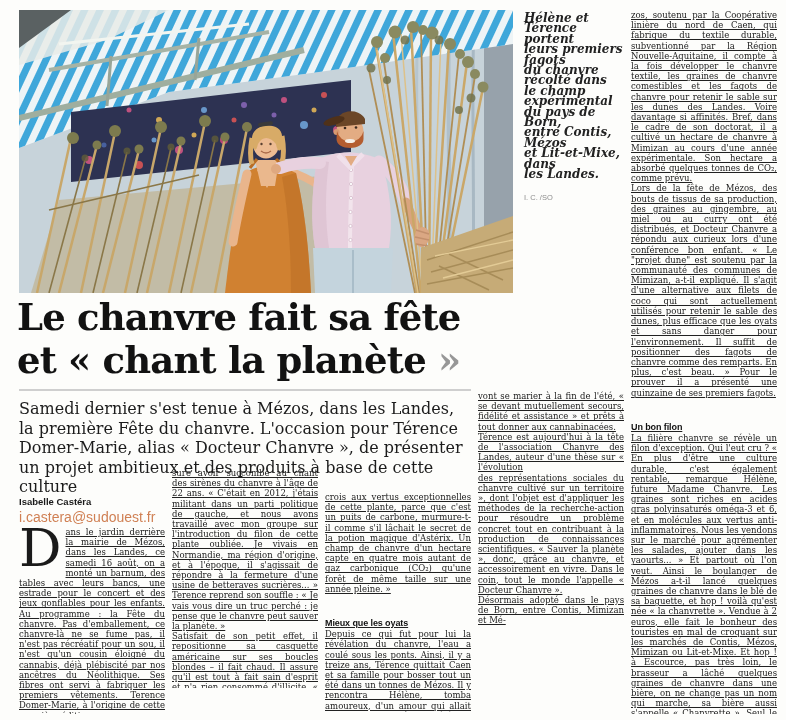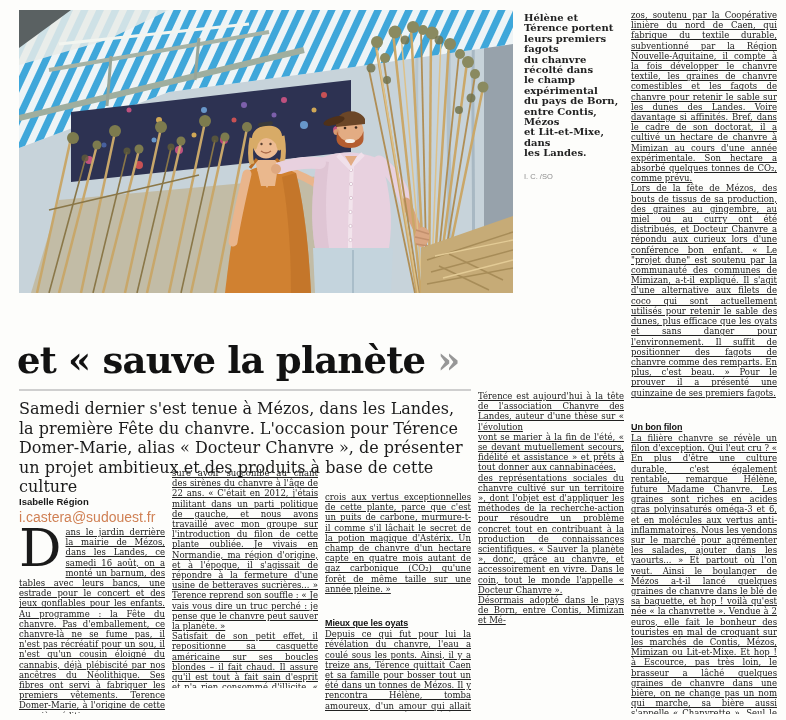--- a/index.html
+++ b/index.html
@@ -3,21 +3,21 @@
 <meta charset="utf-8">
 <style>
   html,body{margin:0;padding:0;background:#ffffff;}
   .page{position:relative;width:786px;height:720px;background:#fdfdfb;overflow:hidden;
         font-family:"DejaVu Serif",serif;color:#1f1f1f;}
   
   .photo{position:absolute;left:19px;top:10px;width:494px;height:283px;overflow:hidden;background:#c7d3da;}
   .photo svg{display:block;width:100%;height:100%;}
   
   .caption{position:absolute;left:524px;top:13px;width:101px;}
-  .caption-text{font-family:"DejaVu Serif",serif;font-weight:bold;font-size:10px;line-height:10.4px;color:#222;white-space:pre-line;}
+  .caption-text{font-family:"DejaVu Serif",serif;font-weight:bold;font-size:12px;line-height:10.4px;color:#222;white-space:pre-line;font-style:italic;}
   .caption-credit{margin-top:13px;font-family:"Liberation Sans",sans-serif;font-size:7.5px;color:#8d8d8d;}
   
   .headline{position:absolute;left:17px;top:296px;width:456px;margin:0;
             font-family:"DejaVu Serif",serif;font-weight:bold;font-size:37px;line-height:43px;
             letter-spacing:-0.8px;color:#121212;}
   .headline .q{color:#979797;}
   .rule{position:absolute;left:19px;top:389px;width:452px;height:2px;background:#cfcfcf;}
   
   .standfirst{position:absolute;left:19px;top:399px;width:472px;
               font-size:16px;line-height:19.5px;color:#1c1c1c;white-space:pre-line;}
@@ -254,53 +254,53 @@
 leurs premiers fagots
 du chanvre récolté dans
 le champ expérimental
 du pays de Born,
 entre Contis, Mézos
 et Lit-et-Mixe, dans
 les Landes.</div>
     <div class="caption-credit">I. C. /SO</div>
   </figcaption>
 
-  <h1 class="headline"><br>
-    <span>et « sauve la planète</span><span class="q"> »</span>
+  <h1 class="headline"><span>Le chanvre fait sa fête</span><br>
+    <span>et « chant la planète</span><span class="q"> »</span>
   </h1>
   <div class="rule"></div>
 
   <div class="standfirst">Samedi dernier s'est tenue à Mézos, dans les Landes,
 la première Fête du chanvre. L'occasion pour Térence
 Domer-Marie, alias « Docteur Chanvre », de présenter
 un projet ambitieux et des produits à base de cette culture</div>
 
   <div class="byline">
-    <div class="author">Isabelle Région</div>
+    <div class="author">Isabelle Castéra</div>
     <a href="#" class="email">i.castera@sudouest.fr</a>
   </div>
 
   <div class="col col1">
     <p><span class="dropcap">D</span><span>ans le jardin derrière la mairie de Mézos, dans les Landes, ce samedi 16 août, on a monté un barnum, des tables avec leurs bancs, une estrade pour le concert et des jeux gonflables pour les enfants. Au programme : la Fête du chanvre. Pas d'emballement, ce chanvre-là ne se fume pas, il n'est pas récréatif pour un sou, il n'est qu'un cousin éloigné du cannabis, déjà plébiscité par nos ancêtres du Néolithique. Ses fibres ont servi à fabriquer les premiers vêtements. Terence Domer-Marie, à l'origine de cette première édition, as-</span></p>
   </div>
 
   <div class="col col2">
     <p>sure avoir succombé au chant des sirènes du chanvre à l'âge de 22 ans. « C'était en 2012, j'étais militant dans un parti politique de gauche, et nous avons travaillé avec mon groupe sur l'introduction du filon de cette plante oubliée. Je vivais en Normandie, ma région d'origine, et à l'époque, il s'agissait de répondre à la fermeture d'une usine de betteraves sucrières... » Terence reprend son souffle : « Je vais vous dire un truc perché : je pense que le chanvre peut sauver la planète. »</p>
     <p>Satisfait de son petit effet, il repositionne sa casquette américaine sur ses boucles blondes – il fait chaud. Il assure qu'il est tout à fait sain d'esprit et n'a rien consommé d'illicite. « Je</p>
   </div>
 
   <div class="col col3">
     <p>crois aux vertus exceptionnelles de cette plante, parce que c'est un puits de carbone, murmure-t-il comme s'il lâchait le secret de la potion magique d'Astérix. Un champ de chanvre d'un hectare capte en quatre mois autant de gaz carbonique (CO₂) qu'une forêt de même taille sur une année pleine. »</p>
     <h3 class="sechead">Mieux que les oyats</h3>
     <p>Depuis ce qui fut pour lui la révélation du chanvre, l'eau a coulé sous les ponts. Ainsi, il y a treize ans, Térence quittait Caen et sa famille pour bosser tout un été dans un tonnes de Mézos. Il y rencontra Hélène, tomba amoureux, d'un amour qui allait durer bien au-delà d'un été. De fait, Ils</p>
   </div>
 
   <div class="col col4">
+    <p>vont se marier à la fin de l'été, « se devant mutuellement secours, fidélité et assistance » et prêts à tout donner aux cannabinacées.</p>
     <p>Térence est aujourd'hui à la tête de l'association Chanvre des Landes, auteur d'une thèse sur « l'évolution</p>
-    <p>vont se marier à la fin de l'été, « se devant mutuellement secours, fidélité et assistance » et prêts à tout donner aux cannabinacées.</p>
     <p>des représentations sociales du chanvre cultivé sur un territoire », dont l'objet est d'appliquer les méthodes de la recherche-action pour résoudre un problème concret tout en contribuant à la production de connaissances scientifiques. « Sauver la planète », donc, grâce au chanvre, et accessoirement en vivre. Dans le coin, tout le monde l'appelle « Docteur Chanvre ».</p>
     <p>Désormais adopté dans le pays de Born, entre Contis, Mimizan et Mé-</p>
   </div>
 
   <div class="col col5">
     <p>zos, soutenu par la Coopérative linière du nord de Caen, qui fabrique du textile durable, subventionné par la Région Nouvelle-Aquitaine, il compte à la fois développer le chanvre textile, les graines de chanvre comestibles et les fagots de chanvre pour retenir le sable sur les dunes des Landes. Voire davantage si affinités. Bref, dans le cadre de son doctorat, il a cultivé un hectare de chanvre à Mimizan au cours d'une année expérimentale. Son hectare a absorbé quelques tonnes de CO₂, comme prévu.</p>
     <p>Lors de la fête de Mézos, des bouts de tissus de sa production, des graines au gingembre, au miel ou au curry ont été distribués, et Docteur Chanvre a répondu aux curieux lors d'une conférence bon enfant. « Le "projet dune" est soutenu par la communauté des communes de Mimizan, a-t-il expliqué. Il s'agit d'une alternative aux filets de coco qui sont actuellement utilisés pour retenir le sable des dunes, plus efficace que les oyats et sans danger pour l'environnement. Il suffit de positionner des fagots de chanvre comme des remparts. En plus, c'est beau. » Pour le prouver il a présenté une quinzaine de ses premiers fagots.</p>
     <h3 class="sechead">Un bon filon</h3>
     <p>La filière chanvre se révèle un filon d'exception. Qui l'eut cru ? « En plus d'être une culture durable, c'est également rentable, remarque Hélène, future Madame Chanvre. Les graines sont riches en acides gras polyinsaturés oméga-3 et 6, et en molécules aux vertus anti-inflammatoires. Nous les vendons sur le marché pour agrémenter les salades, ajouter dans les yaourts... » Et partout où l'on veut. Ainsi le boulanger de Mézos a-t-il lancé quelques graines de chanvre dans le blé de sa baguette, et hop ! voilà qu'est née « la chanvrette ». Vendue à 2 euros, elle fait le bonheur des touristes en mal de croquant sur les marchés de Contis, Mézos, Mimizan ou Lit-et-Mixe. Et hop ! à Escource, pas très loin, le brasseur a lâché quelques graines de chanvre dans une bière, on ne change pas un nom qui marche, sa bière aussi s'appelle « Chanvrette ». Seul le boucher de Saint-Julien-en-Born, Patou, qui a eu l'idée de proposer une saucisse végétale à base de tofu de chanvre, a trouvé un nom original : la « chaussice ». Puisque tout est bon dans le chanvre.</p>
   </div>

